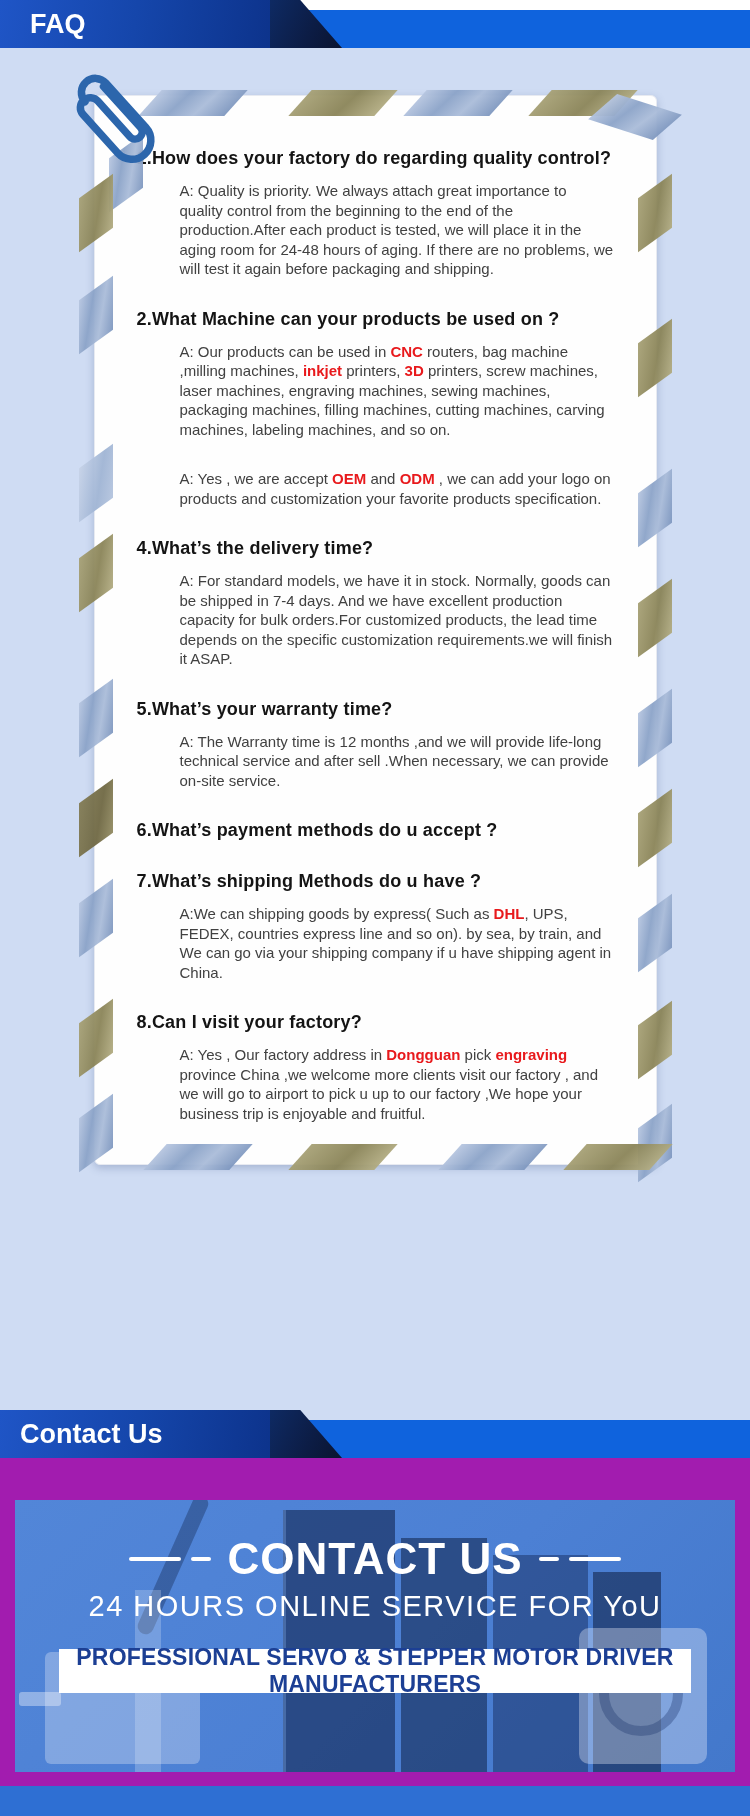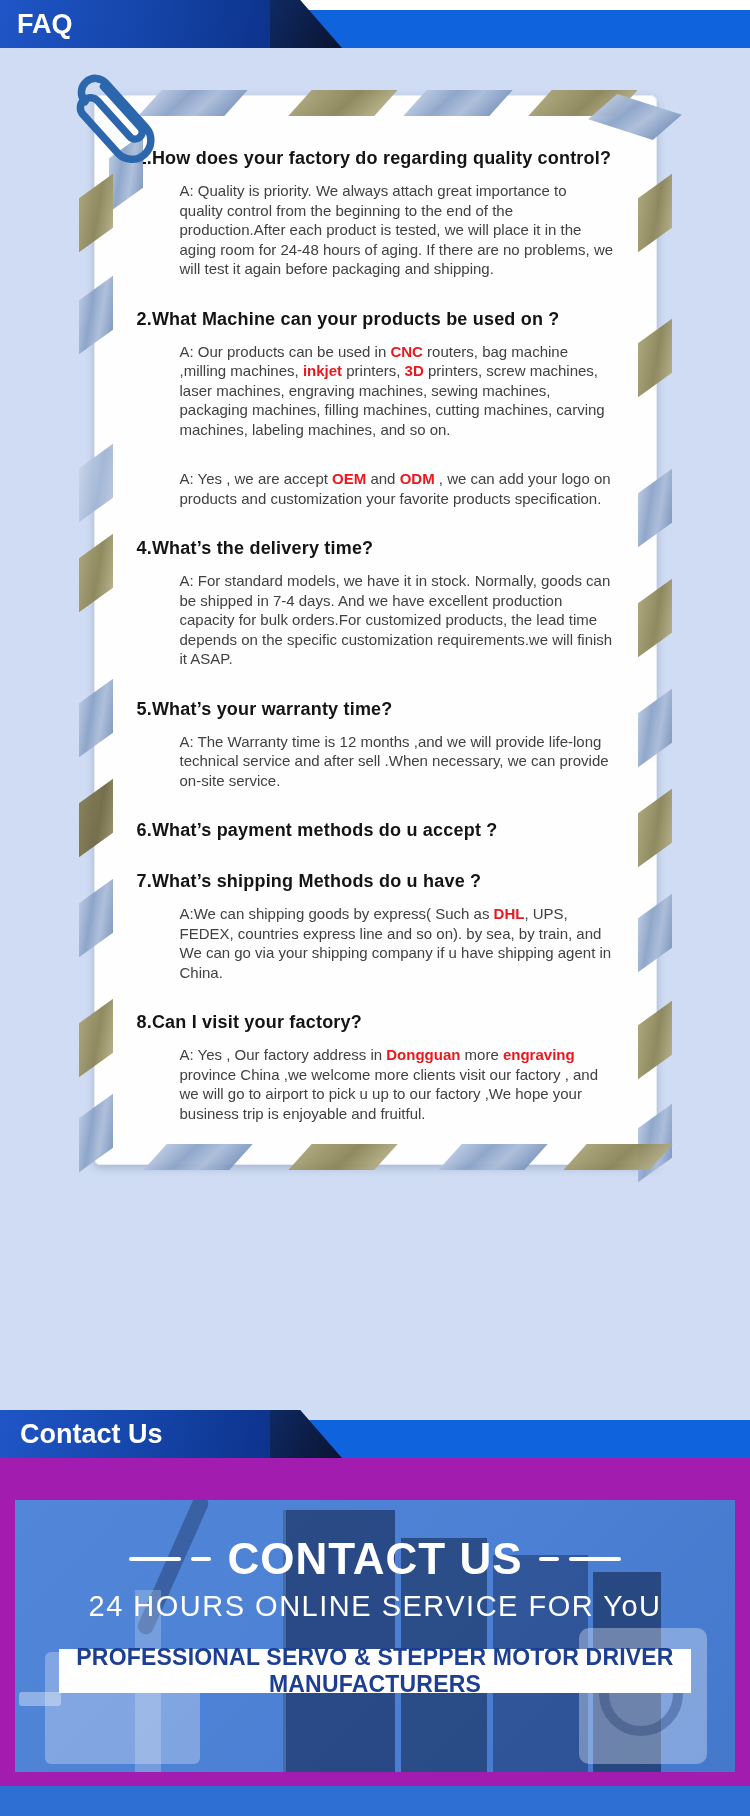--- a/index.html
+++ b/index.html
@@ -33,21 +33,21 @@
     position:absolute;left:36%;top:0;bottom:0;width:72px;
     background:linear-gradient(115deg,#0e2a63 0%,var(--banner-dark-blue) 60%,#0a1430 100%);
     clip-path:polygon(0 0,42% 0,100% 100%,0 100%);
     z-index:2;
   }
   .banner .banner-title{
     position:relative;z-index:3;display:block;
     color:#ffffff;font-weight:700;font-size:27px;line-height:48px;
   }
   .faq-banner{background:#ffffff;}
-  .faq-banner .banner-title{padding-left:17px;}
+  .faq-banner .banner-title{padding-left:30px;}
   .contact-banner{background:var(--section-bg);}
   .contact-banner .banner-title{padding-left:20px;}
 
   
   .faq-section{background:var(--section-bg);padding-bottom:245px;}
   .paper-card{
     position:relative;width:563px;height:1070px;
     margin:47px auto 0 auto;
     background:#fefefe;border:1px solid #e7eaf1;border-radius:6px;
     box-shadow:0 3px 8px rgba(60,80,130,0.28);
@@ -188,21 +188,21 @@
     <h3 class="faq-q"><span>6.What’s payment methods do u accept ?</span></h3>
   </div>
 
   <div class="faq-item">
     <h3 class="faq-q"><span>7.What’s shipping Methods do u have ?</span></h3>
     <p class="faq-a"><span>A:We can shipping goods by express( Such as </span><span class="red">DHL</span><span>, UPS, FEDEX, countries express line and so on). by sea, by train, and We can go via your shipping company if u have shipping agent in China.</span></p>
   </div>
 
   <div class="faq-item">
     <h3 class="faq-q"><span>8.Can I visit your factory?</span></h3>
-    <p class="faq-a"><span>A: Yes , Our factory address in </span><span class="red">Dongguan</span><span> more </span><span class="red">engraving</span><span> province China ,we welcome more clients visit our factory , and we will go to airport to pick u up to our factory ,We hope your business trip is enjoyable and fruitful.</span></p>
+    <p class="faq-a"><span>A: Yes , Our factory address in </span><span class="red">Dongguan</span><span> pick </span><span class="red">engraving</span><span> province China ,we welcome more clients visit our factory , and we will go to airport to pick u up to our factory ,We hope your business trip is enjoyable and fruitful.</span></p>
   </div>
 </div>
   </div>
 </div>
 
 <div class="contact-section">
 
   <div class="banner contact-banner">
     <div class="band-left"></div>
     <div class="band-right"></div>

